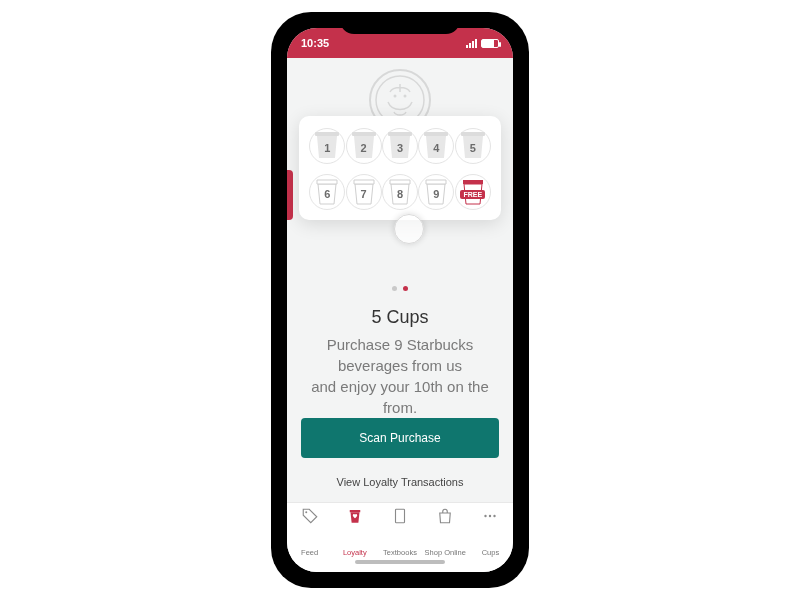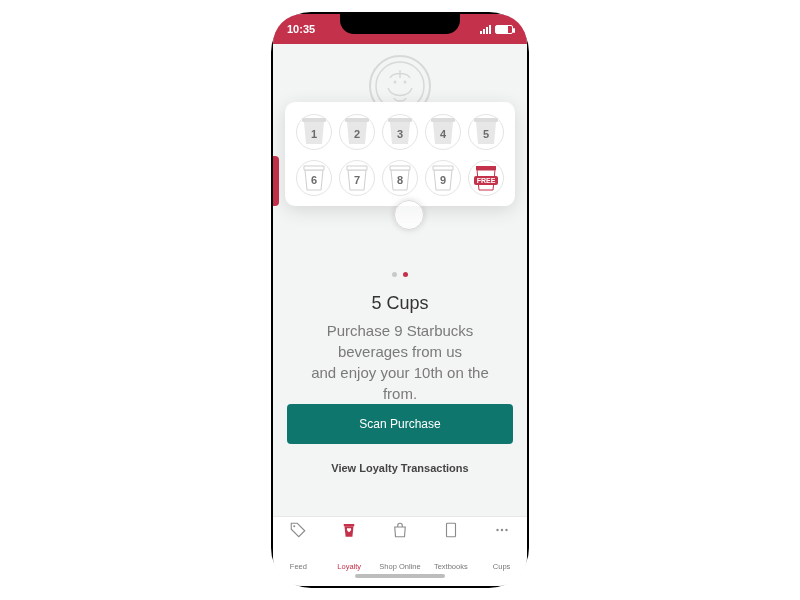--- a/index.html
+++ b/index.html
@@ -1,19 +1,19 @@
 <!DOCTYPE html>
 <html><head>
 <meta charset="utf-8">
 <style>
   * { box-sizing: border-box; margin: 0; padding: 0; }
   html, body { width: 800px; height: 600px; background: #fff; font-family: -apple-system, Helvetica, Arial, sans-serif; }
   .stage { width: 800px; height: 600px; display: flex; align-items: center; justify-content: center; }
   .phone {
-    width: 258px; height: 576px; background: #000; border-radius: 40px; padding: 2px;
+    width: 258px; height: 576px; background: #000; border-radius: 40px; padding: 16px;
     position: relative;
   }
   .screen {
     width: 100%; height: 100%; background: #f3f4f4; border-radius: 30px; overflow: hidden;
     display: flex; flex-direction: column; position: relative;
   }
   .notch {
     position: absolute; top: 0; left: 50%; transform: translateX(-50%);
     width: 120px; height: 22px; background: #000; border-bottom-left-radius: 14px; border-bottom-right-radius: 14px;
     z-index: 5;
@@ -68,21 +68,21 @@
   .dot { width:5px; height:5px; border-radius:50%; background:#c9c9c9; }
   .dot.active { background:#c4314b; }
 
   .count { margin-top: 16px; font-size: 18px; color:#333; font-weight:500; }
   .desc { margin-top: 6px; font-size: 15px; color:#7a7a7a; text-align:center; line-height:1.4; padding: 0 24px; }
 
   .scanbtn {
     width: calc(100% - 28px); background:#0f766e; color:#fff; font-size:12px;
     padding: 13px 0; text-align:center; border-radius:4px; font-weight:500;
   }
-  .viewlink { margin-top: 18px; font-size: 11px; color:#444;font-weight:bold; }
+  .viewlink { margin-top: 18px; font-size: 11px; color:#444; }
 
   .tabbar {
     height: 58px; background:#fff; border-top:1px solid #e8e8e8; display:flex;
   }
   .tab { flex:1; display:flex; flex-direction:column; align-items:center; justify-content:center; gap:19px; }
   .tab svg { width:18px; height:18px; }
   .tab .lbl { font-size:7.5px; color:#777; }
   .tab.active .lbl { color:#c4314b; }
   .homebar { height: 12px; background:#fff; display:flex; justify-content:center; align-items:flex-start; }
   .homebar i { width: 90px; height:4px; background:#bdbdbd; border-radius:3px; }
@@ -239,30 +239,30 @@
         <div class="tab active">
           <span><svg viewBox="0 0 24 24">
                 <path d="M6 7h12l-1.5 14h-9z" fill="#c4314b"></path>
                 <rect x="5" y="4" width="14" height="3" fill="#c4314b"></rect>
                 <path d="M12 15s-3-2-3-4a2 2 0 0 1 3-1 2 2 0 0 1 3 1c0 2-3 4-3 4z" fill="#fff"></path>
               </svg></span>
           <span class="lbl">Loyalty</span>
         </div>
         <div class="tab">
           <span><svg viewBox="0 0 24 24">
+                <rect x="6" y="3" width="12" height="18" rx="1" fill="none" stroke="#8a8a8a" stroke-width="1.5"></rect>
+              </svg></span>
+          <span class="lbl">Textbooks</span>
+        </div>
+        <div class="tab">
+          <span><svg viewBox="0 0 24 24">
                 <path d="M5 8h14l-1 13H6z" fill="none" stroke="#8a8a8a" stroke-width="1.5"></path>
                 <path d="M9 8V6a3 3 0 0 1 6 0v2" fill="none" stroke="#8a8a8a" stroke-width="1.5"></path>
               </svg></span>
           <span class="lbl">Shop Online</span>
-        </div>
-        <div class="tab">
-          <span><svg viewBox="0 0 24 24">
-                <rect x="6" y="3" width="12" height="18" rx="1" fill="none" stroke="#8a8a8a" stroke-width="1.5"></rect>
-              </svg></span>
-          <span class="lbl">Textbooks</span>
         </div>
         <div class="tab">
           <span><svg viewBox="0 0 24 24">
                 <circle cx="6" cy="12" r="1.6" fill="#8a8a8a"></circle>
                 <circle cx="12" cy="12" r="1.6" fill="#8a8a8a"></circle>
                 <circle cx="18" cy="12" r="1.6" fill="#8a8a8a"></circle>
               </svg></span>
           <span class="lbl">Cups</span>
         </div>
       </div>

